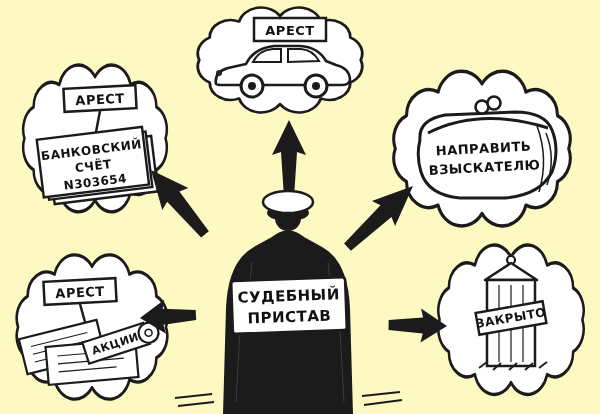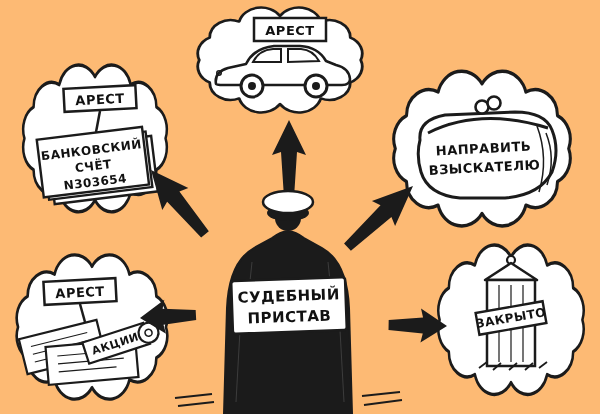--- a/index.html
+++ b/index.html
@@ -1,17 +1,17 @@
 <!DOCTYPE html>
 <html><head>
 <meta charset="utf-8">
 <style>
   html,body{margin:0;padding:0;background:#e8e8e8;}
   #canvas{
-    position:relative;width:600px;height:414px;background:#fdba74;
+    position:relative;width:600px;height:414px;background:#fef9c3;
     overflow:hidden;font-family:"DejaVu Sans",sans-serif;text-decoration:underline;
   }
   svg{display:block;}
   .paper{fill:#ffffff;stroke:#1b1b1b;}
   .ink{fill:#1b1b1b;}
   .stroke-ink{stroke:#1b1b1b;fill:none;}
   text.label{
     font-family:"DejaVu Sans",sans-serif;
     font-weight:bold;
     fill:#111111;

